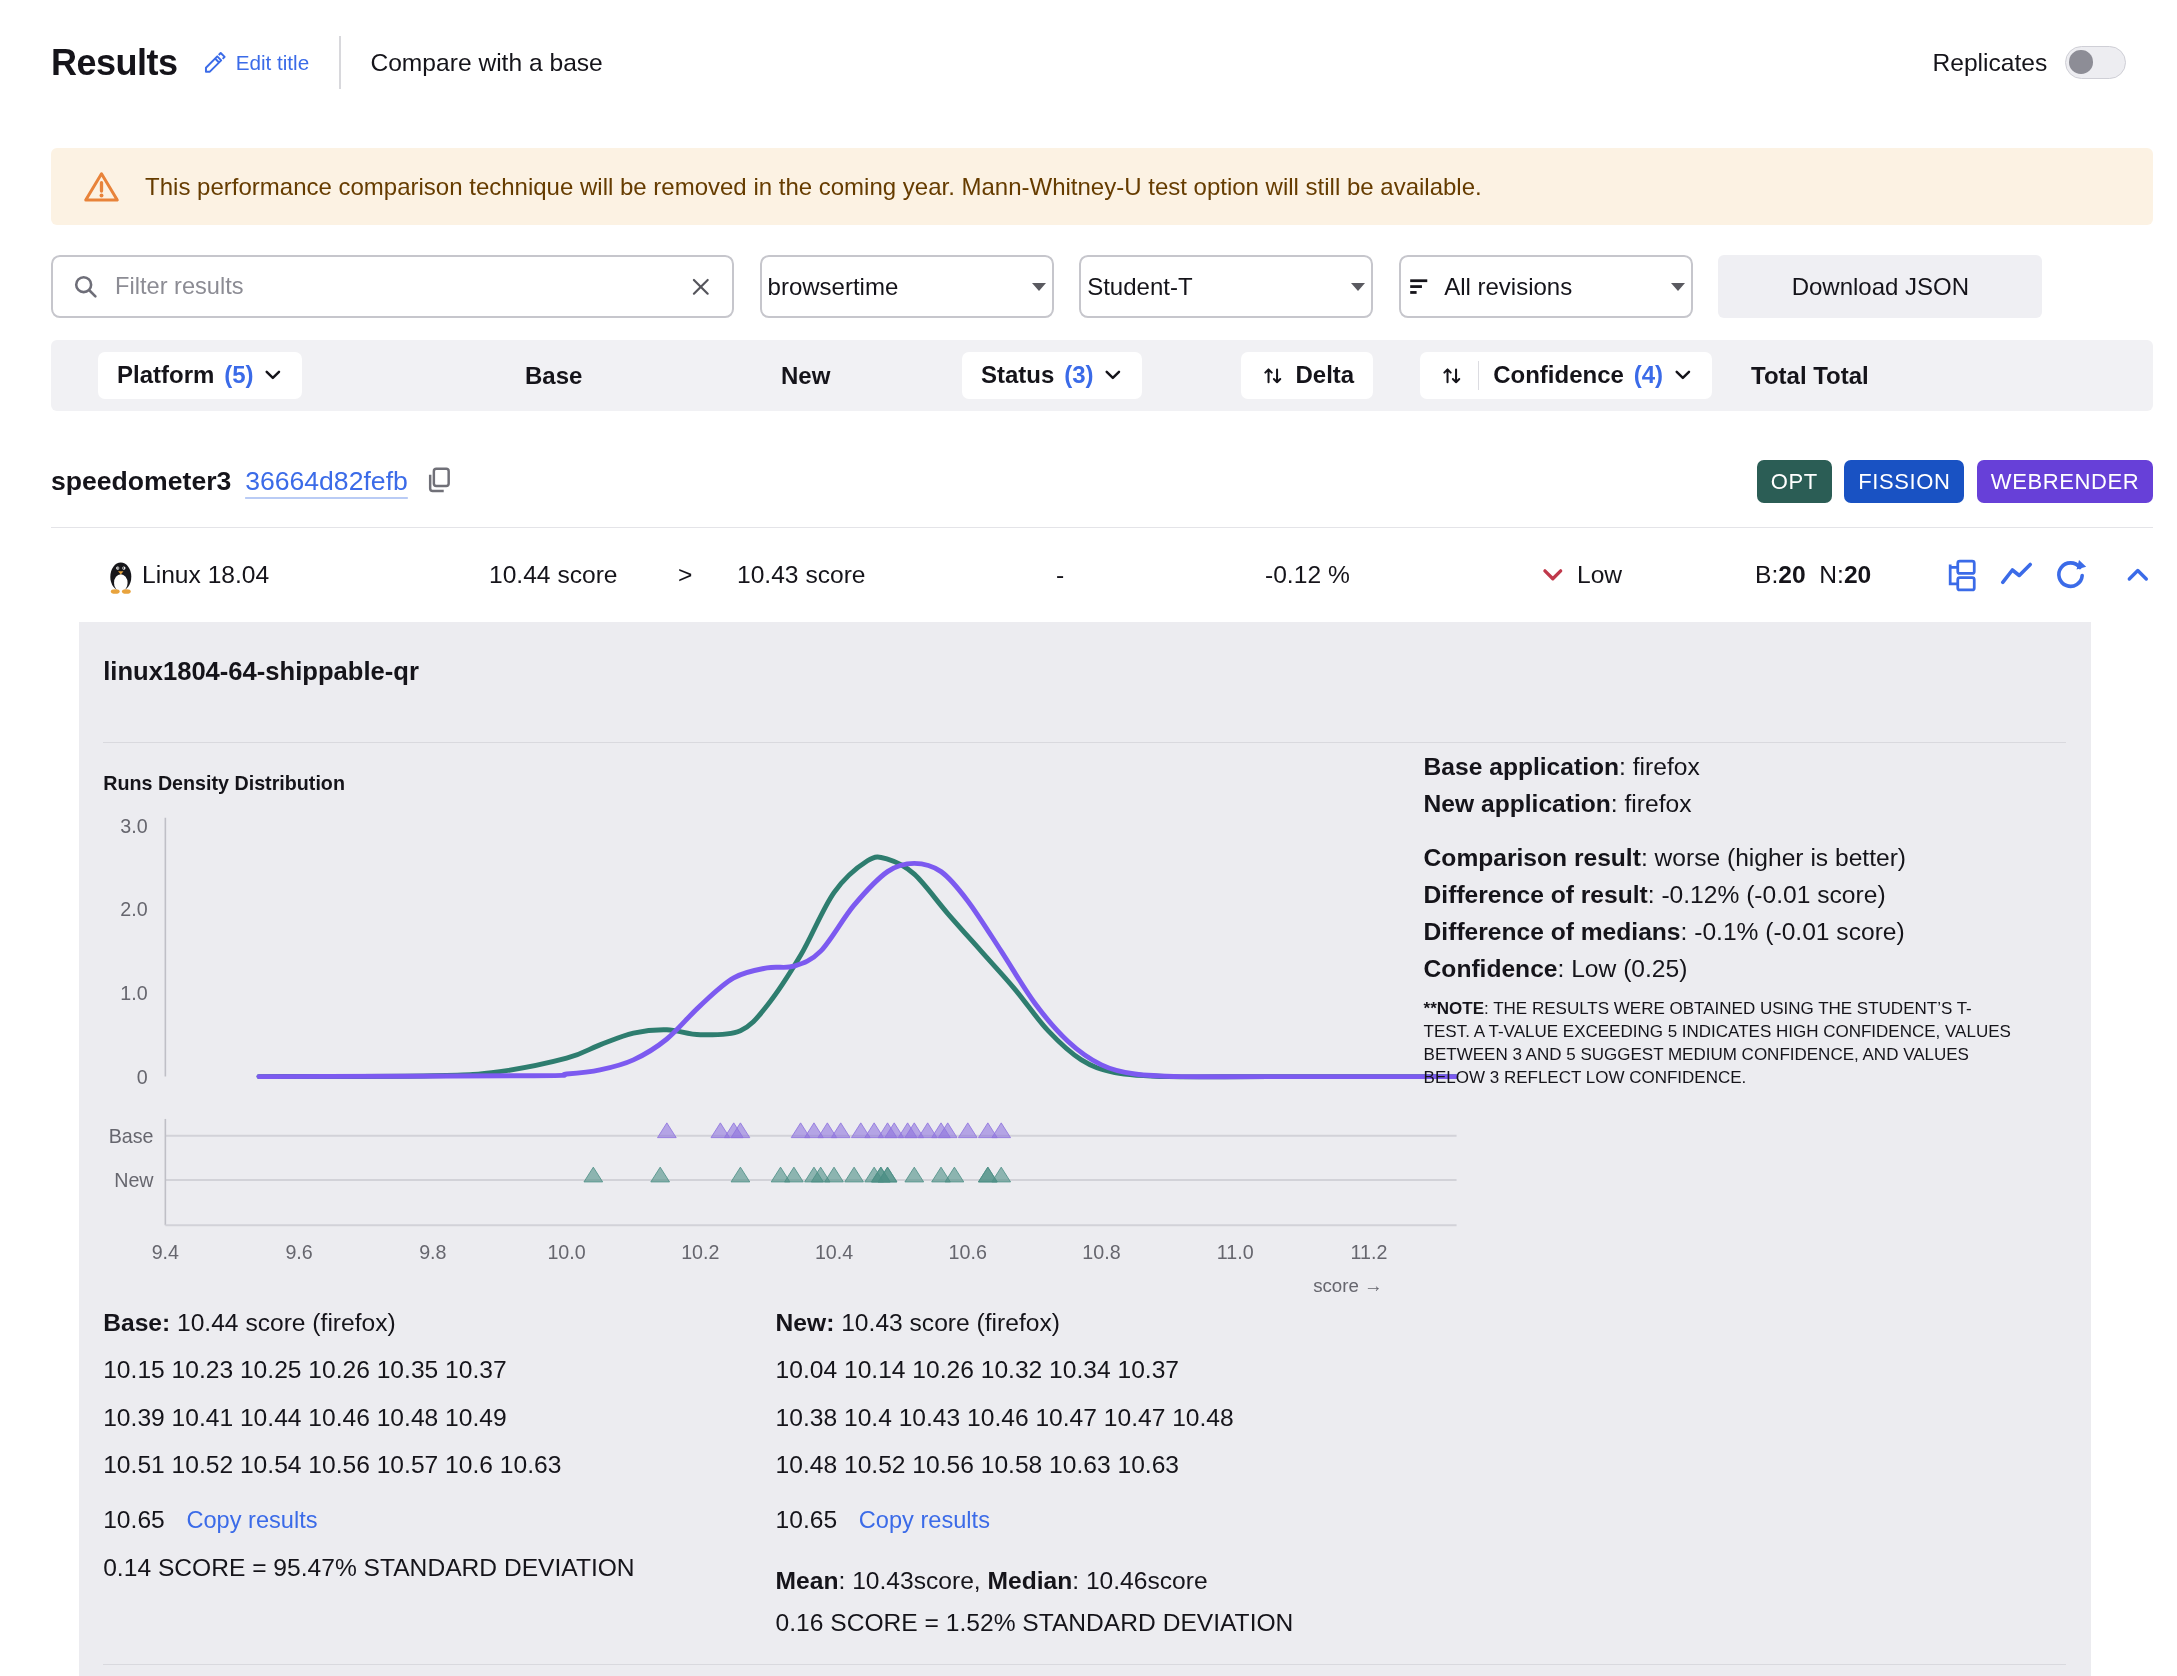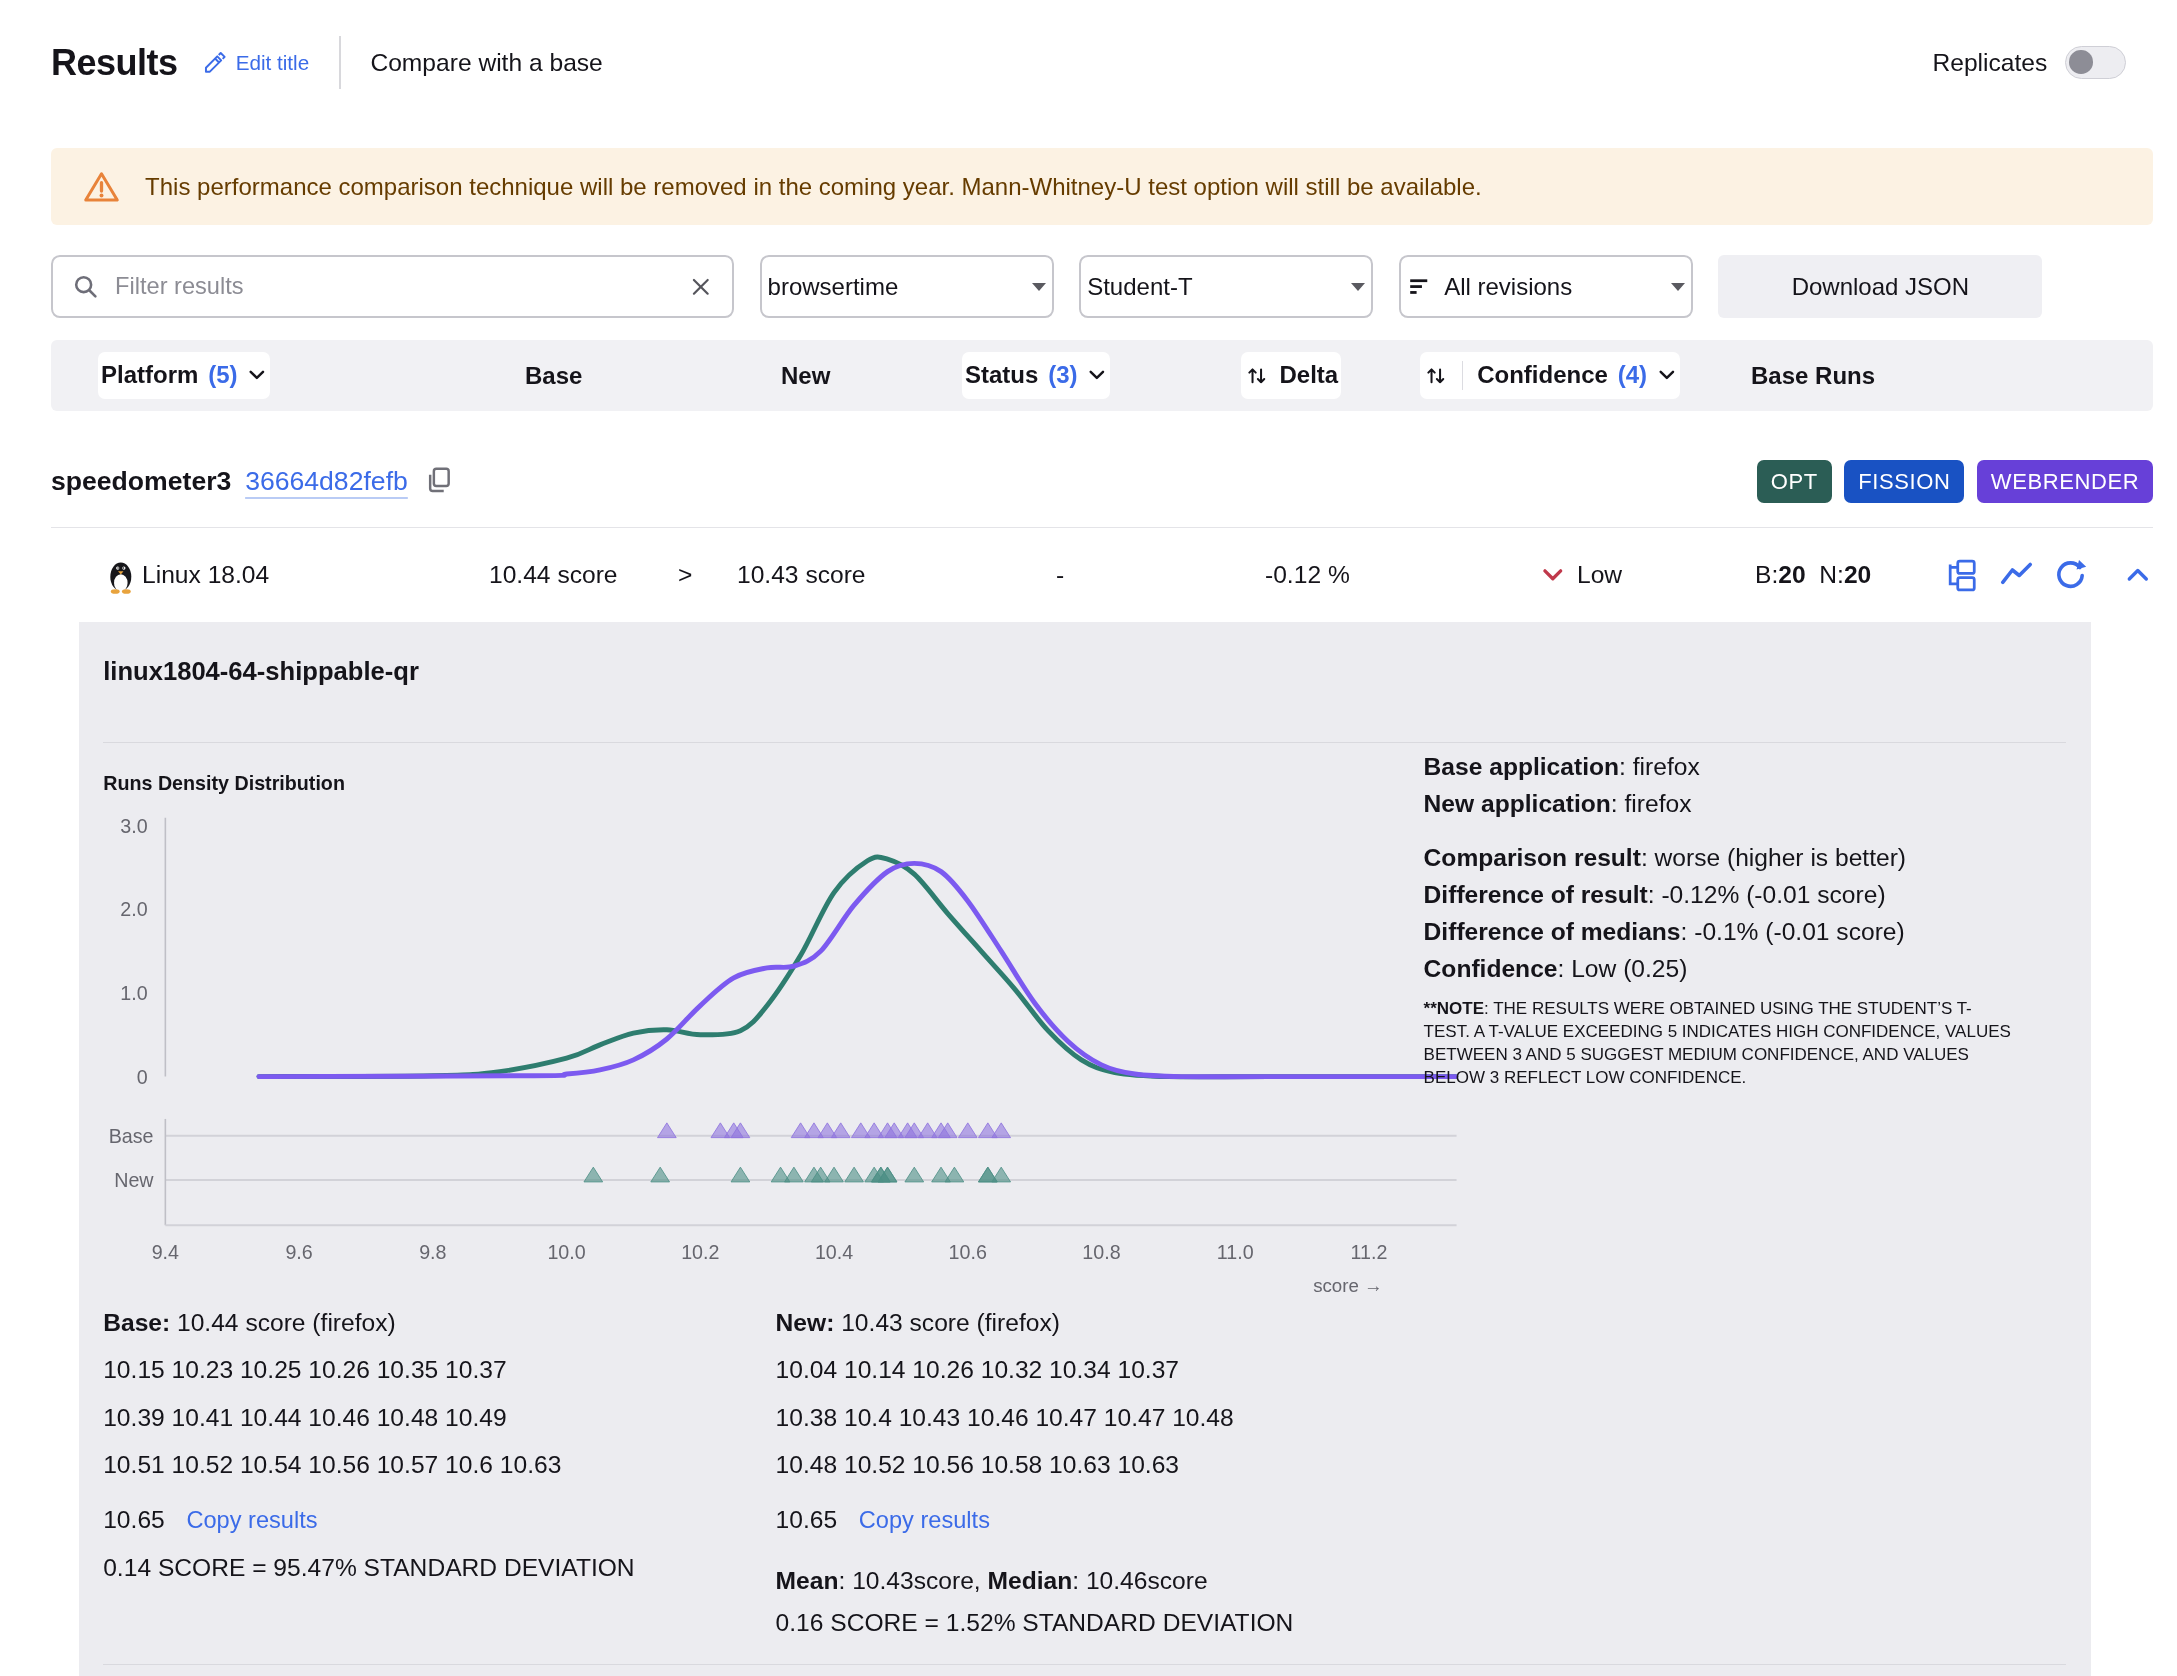--- a/index.html
+++ b/index.html
@@ -28,21 +28,21 @@
   .search-box input{flex:1;border:none;outline:none;font-size:23.6px;font-family:inherit;color:#15141A;background:transparent;}
   .search-box input::placeholder{color:#8C8C94;}
   .dropdown{width:294px;box-sizing:border-box;border:2px solid #C6C6CC;border-radius:8.9px;display:flex;align-items:center;justify-content:space-between;padding:0 6px;font-size:24px;background:#fff;cursor:pointer;gap:11.8px;}
   .dropdown .dd-left{display:flex;align-items:center;gap:11.8px;}
   .caret{width:0;height:0;border-left:7.9px solid transparent;border-right:7.9px solid transparent;border-top:8.9px solid #5A5A60;}
   .download-btn{width:324px;background:#EFEFF3;border:none;border-radius:5.9px;display:flex;align-items:center;justify-content:center;font-size:24px;font-family:inherit;color:#15141A;cursor:pointer;}
 
   
   .table-header{position:absolute;left:51px;top:340px;width:2102px;height:71px;background:#F1F1F4;border-radius:5.9px;font-size:24px;}
   .th{position:absolute;top:0;height:71px;display:flex;align-items:center;font-weight:600;}
-  .chip{background:#fff;border-radius:6.9px;height:47px;box-sizing:border-box;padding:0 3px;display:flex;align-items:center;gap:9.9px;cursor:pointer;}
+  .chip{background:#fff;border-radius:6.9px;height:47px;box-sizing:border-box;padding:0 19px;display:flex;align-items:center;gap:9.9px;cursor:pointer;}
   .th-chip{top:11.8px;height:47px;}
   .count{color:#3B6BE8;font-weight:600;}
   .chip-divider{width:1px;height:29.6px;background:#DCDCE1;margin:0 3.9px;}
 
   
   .revision-row{position:absolute;left:51px;top:453px;width:2102px;height:57px;display:flex;align-items:center;}
   .test-name{font-size:26.6px;font-weight:700;}
   .hash-link{font-size:26.6px;color:#3B6BE8;margin-left:13.8px;text-decoration:underline;text-decoration-color:#B9CBF5;text-underline-offset:6.9px;cursor:pointer;}
   .copy-btn{margin-left:13.8px;background:none;border:none;cursor:pointer;padding:2px;}
   .badges{margin-left:auto;display:flex;gap:12.8px;}
@@ -178,21 +178,21 @@
           <path d="M8 18V6M5 9l3-3 3 3" fill="none" stroke="#15141A" stroke-width="1.9" stroke-linecap="round" stroke-linejoin="round"></path>
           <path d="M16 6v12m3-3l-3 3-3-3" fill="none" stroke="#15141A" stroke-width="1.9" stroke-linecap="round" stroke-linejoin="round"></path>
         </svg>
       <span class="chip-divider"></span>
       <span>Confidence</span>
       <span class="count">(4)</span>
       <svg width="19.7" height="19.7" viewBox="0 0 16 16">
           <path d="M3 5.5l5 5 5-5" fill="none" stroke="#15141A" stroke-width="2" stroke-linecap="round" stroke-linejoin="round"></path>
         </svg>
     </div>
-    <div class="th" style="left:1700px">Base Runs</div>
+    <div class="th" style="left:1700px">Total Total</div>
   </div>
 
   <div class="revision-row">
     <span class="test-name">speedometer3</span>
     <a class="hash-link">36664d82fefb</a>
     <button class="copy-btn">
       <svg width="29.6" height="29.6" viewBox="0 0 24 24">
           <rect x="8" y="3" width="12" height="14" rx="2" fill="none" stroke="#707078" stroke-width="2"></rect>
           <path d="M5 8v11a2 2 0 0 0 2 2h9" fill="none" stroke="#707078" stroke-width="2"></path>
         </svg>

